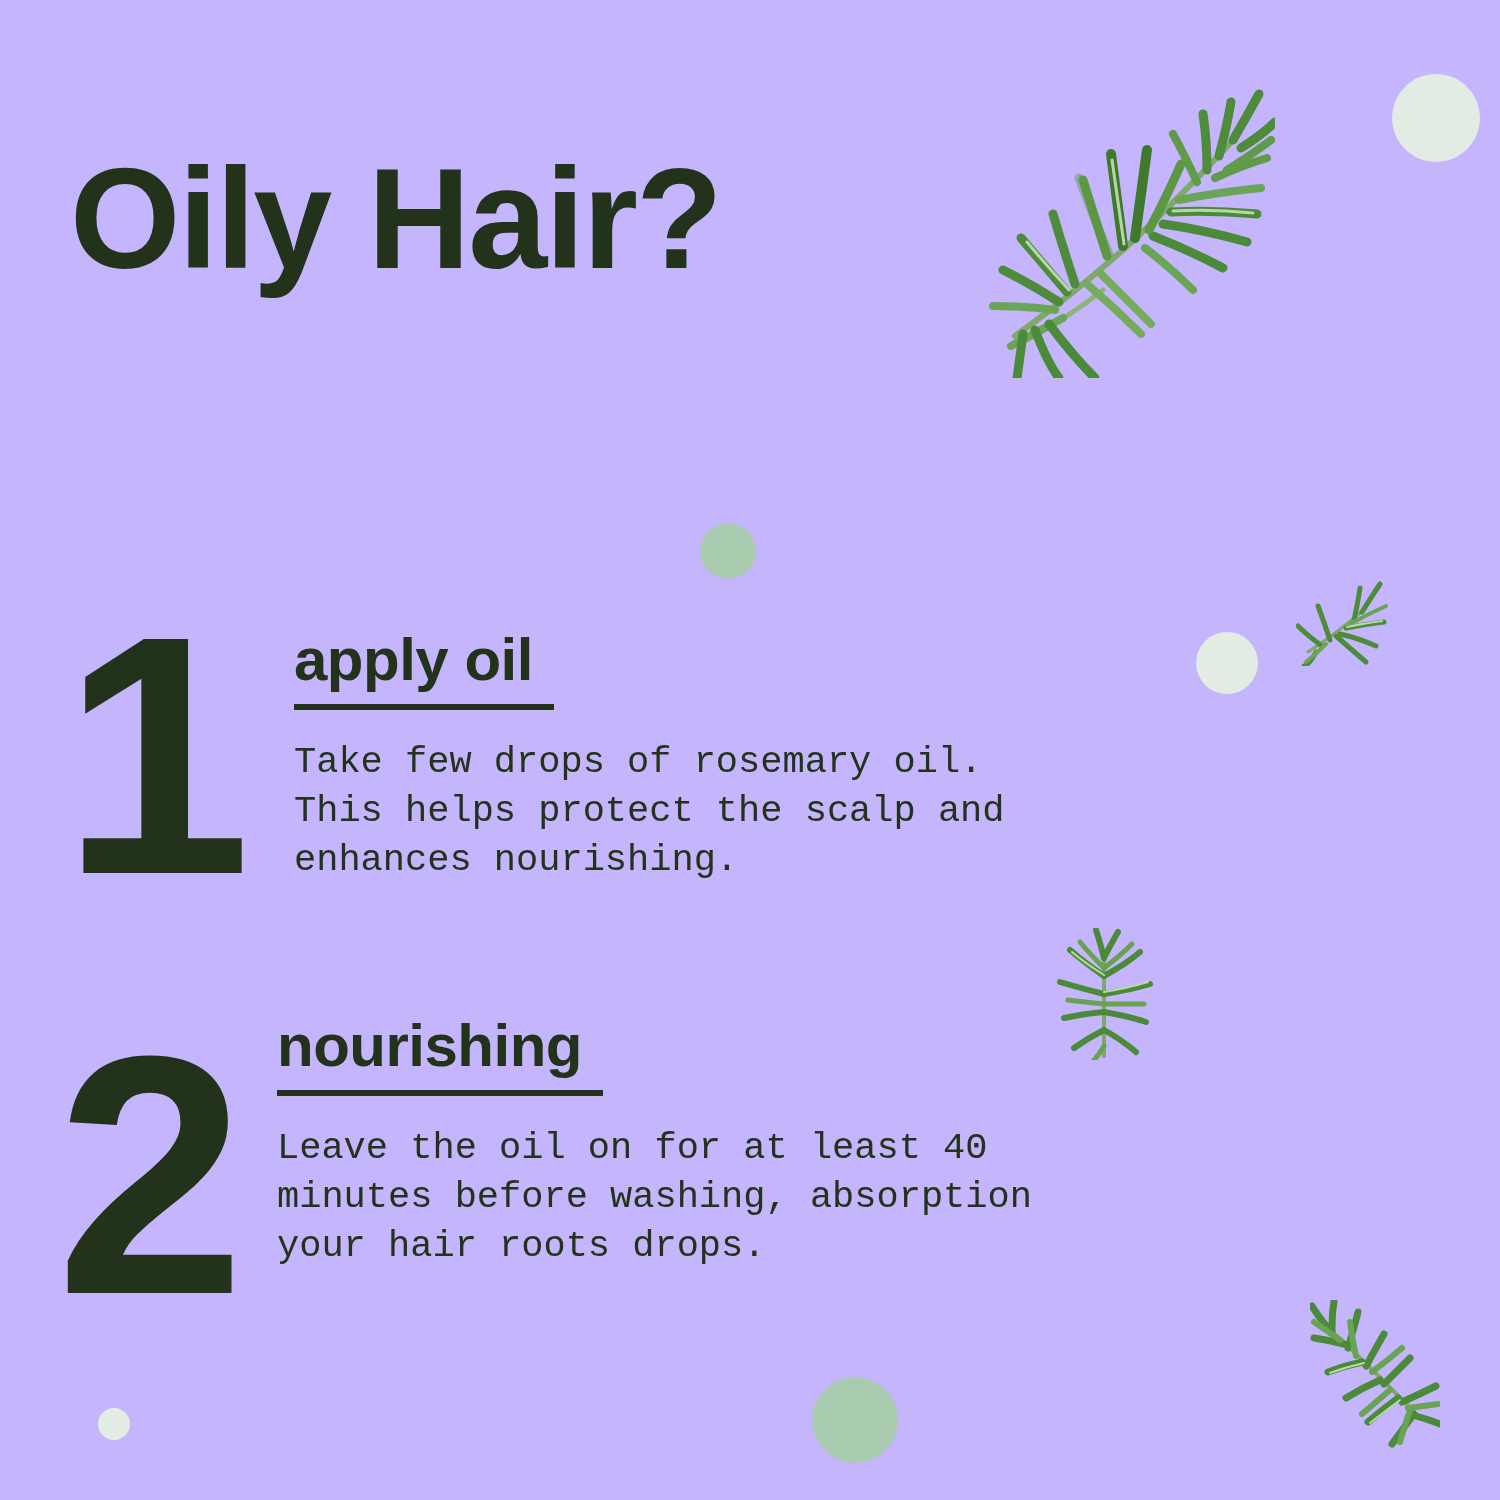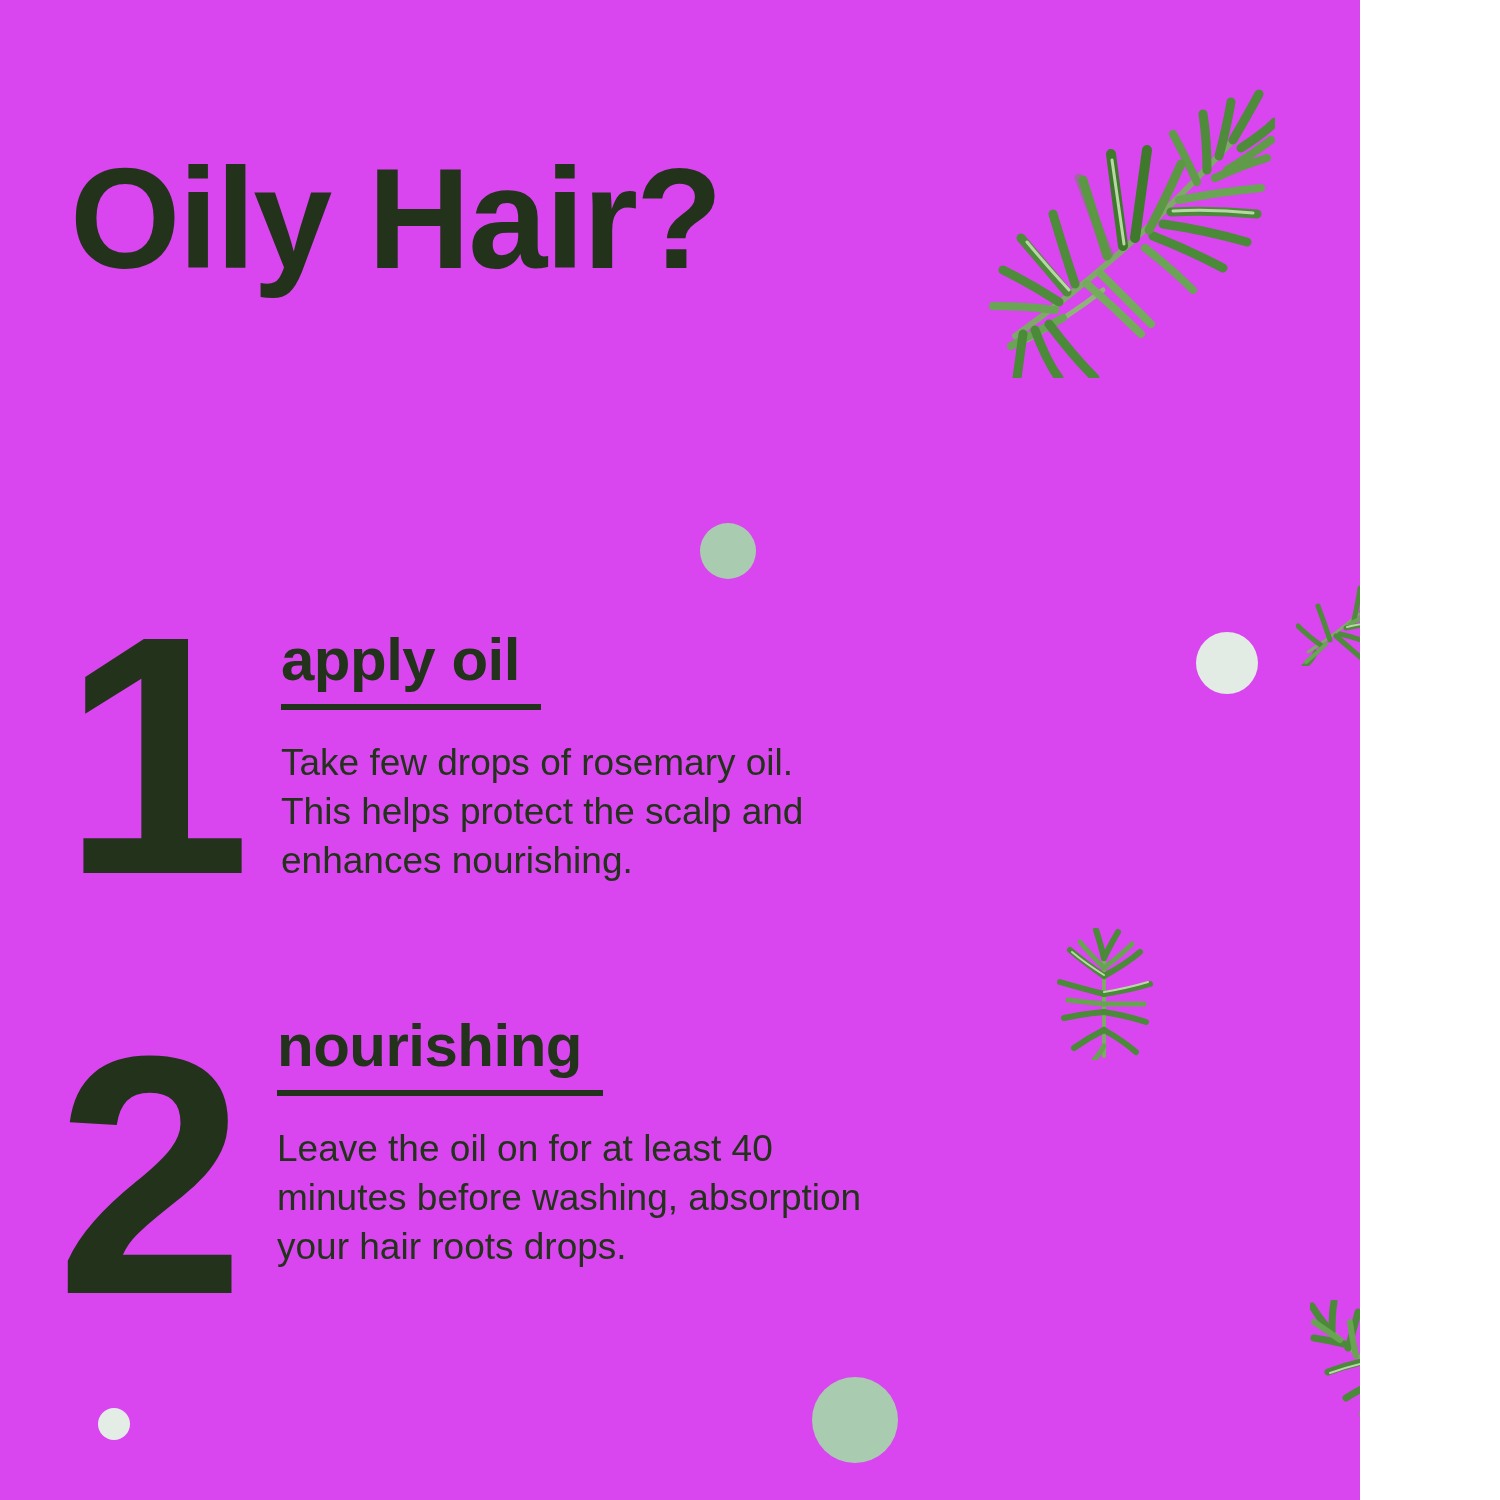--- a/index.html
+++ b/index.html
@@ -5,23 +5,23 @@
   html, body {
     margin: 0;
     padding: 0;
     background: #ffffff;
   }
   body {
     font-family: "Liberation Sans", sans-serif;
   }
   #poster {
     position: relative;
-    width: 1360px;
+    width: 1500px;
     height: 1500px;
-    background: #d946ef;
+    background: #c4b5fd;
     overflow: hidden;
   }
 
   
   .deco-circle {
     position: absolute;
     border-radius: 50%;
     pointer-events: none;
   }
   .c-pale-tr { left: 1392px; top: 74px;  width: 88px;  height: 88px;  background: #e2ebe4; }
@@ -79,24 +79,24 @@
     background: #23331b;
     margin-top: 14px;
   }
   .step-text {
     margin-top: 28px;
     font-size: 37px;
     line-height: 1.33;
     font-weight: 500;
     color: #23331b;
   }
-  .step-text .ln { display: block; white-space: nowrap; }
+  .step-text .ln { display: block; white-space: nowrap; font-family: Liberation Mono, monospace; }
 
   #step1 .step-num  { left: 62px;  top: 628px; }
-  #step1 .step-body { left: 281px; top: 630px; }
+  #step1 .step-body { left: 294px; top: 630px; }
   #step1 .step-rule { width: 260px; }
 
   #step2 .step-num  { left: 56px;  top: 1048px; }
   #step2 .step-body { left: 277px; top: 1016px; }
   #step2 .step-rule { width: 326px; }
 
   
   .sprig { position: absolute; pointer-events: none; }
   #sprig-main   { left: 975px;  top: 78px;   width: 300px; height: 300px; }
   #sprig-small1 { left: 1296px; top: 578px;  width: 96px;  height: 88px; }

